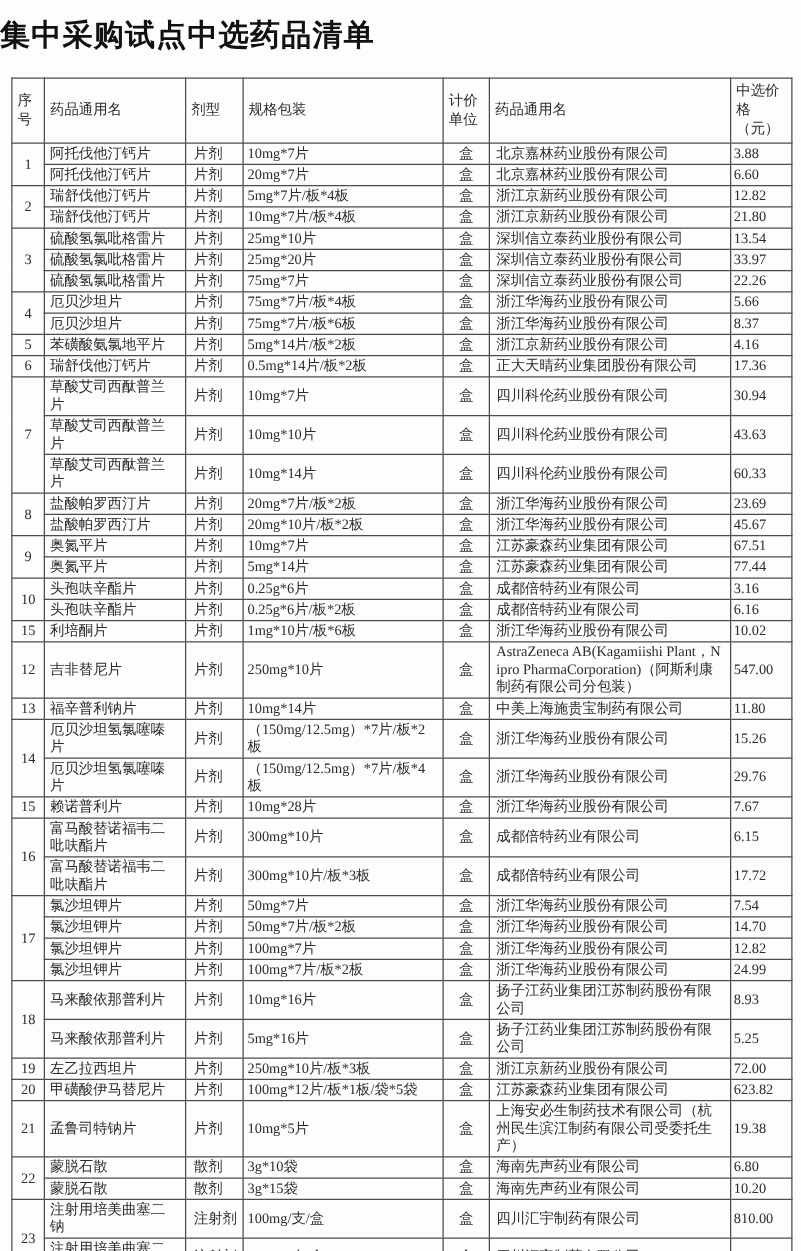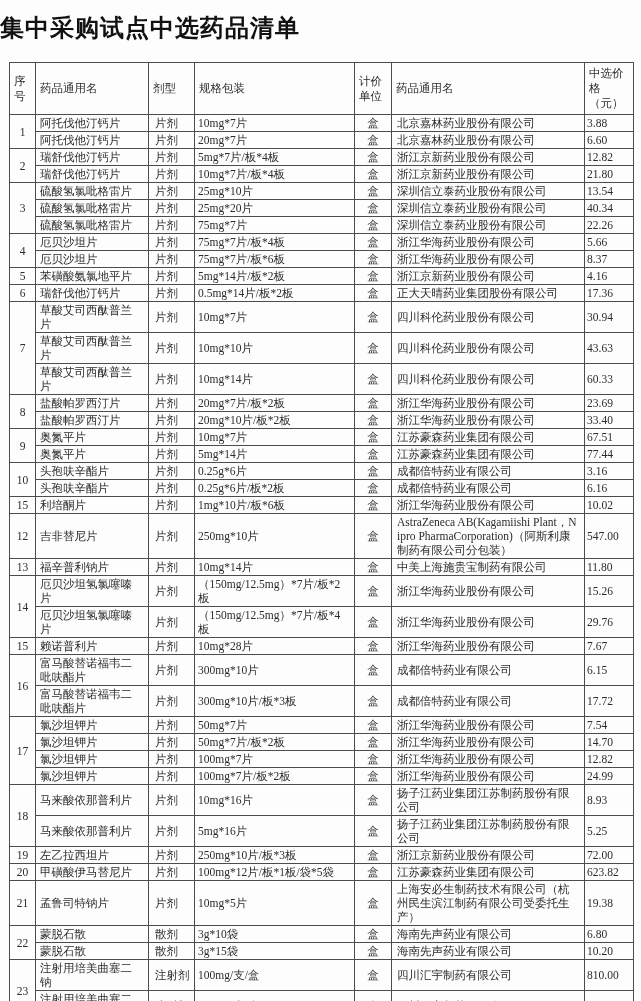--- a/index.html
+++ b/index.html
@@ -126,21 +126,21 @@
           <td class="c-unit">盒</td>
           <td class="c-maker">深圳信立泰药业股份有限公司</td>
           <td class="c-price">13.54</td>
         </tr>
         <tr>
           <td class="c-name">硫酸氢氯吡格雷片</td>
           <td class="c-form">片剂</td>
           <td class="c-spec">25mg*20片</td>
           <td class="c-unit">盒</td>
           <td class="c-maker">深圳信立泰药业股份有限公司</td>
-          <td class="c-price">40.34</td>
+          <td class="c-price">33.97</td>
         </tr>
         <tr>
           <td class="c-name">硫酸氢氯吡格雷片</td>
           <td class="c-form">片剂</td>
           <td class="c-spec">75mg*7片</td>
           <td class="c-unit">盒</td>
           <td class="c-maker">深圳信立泰药业股份有限公司</td>
           <td class="c-price">22.26</td>
         </tr>
         <tr>
@@ -211,21 +211,21 @@
           <td class="c-unit">盒</td>
           <td class="c-maker">浙江华海药业股份有限公司</td>
           <td class="c-price">23.69</td>
         </tr>
         <tr>
           <td class="c-name">盐酸帕罗西汀片</td>
           <td class="c-form">片剂</td>
           <td class="c-spec">20mg*10片/板*2板</td>
           <td class="c-unit">盒</td>
           <td class="c-maker">浙江华海药业股份有限公司</td>
-          <td class="c-price">33.40</td>
+          <td class="c-price">45.67</td>
         </tr>
         <tr>
           <td class="c-no" rowspan="2">9</td>
           <td class="c-name">奥氮平片</td>
           <td class="c-form">片剂</td>
           <td class="c-spec">10mg*7片</td>
           <td class="c-unit">盒</td>
           <td class="c-maker">江苏豪森药业集团有限公司</td>
           <td class="c-price">67.51</td>
         </tr>

